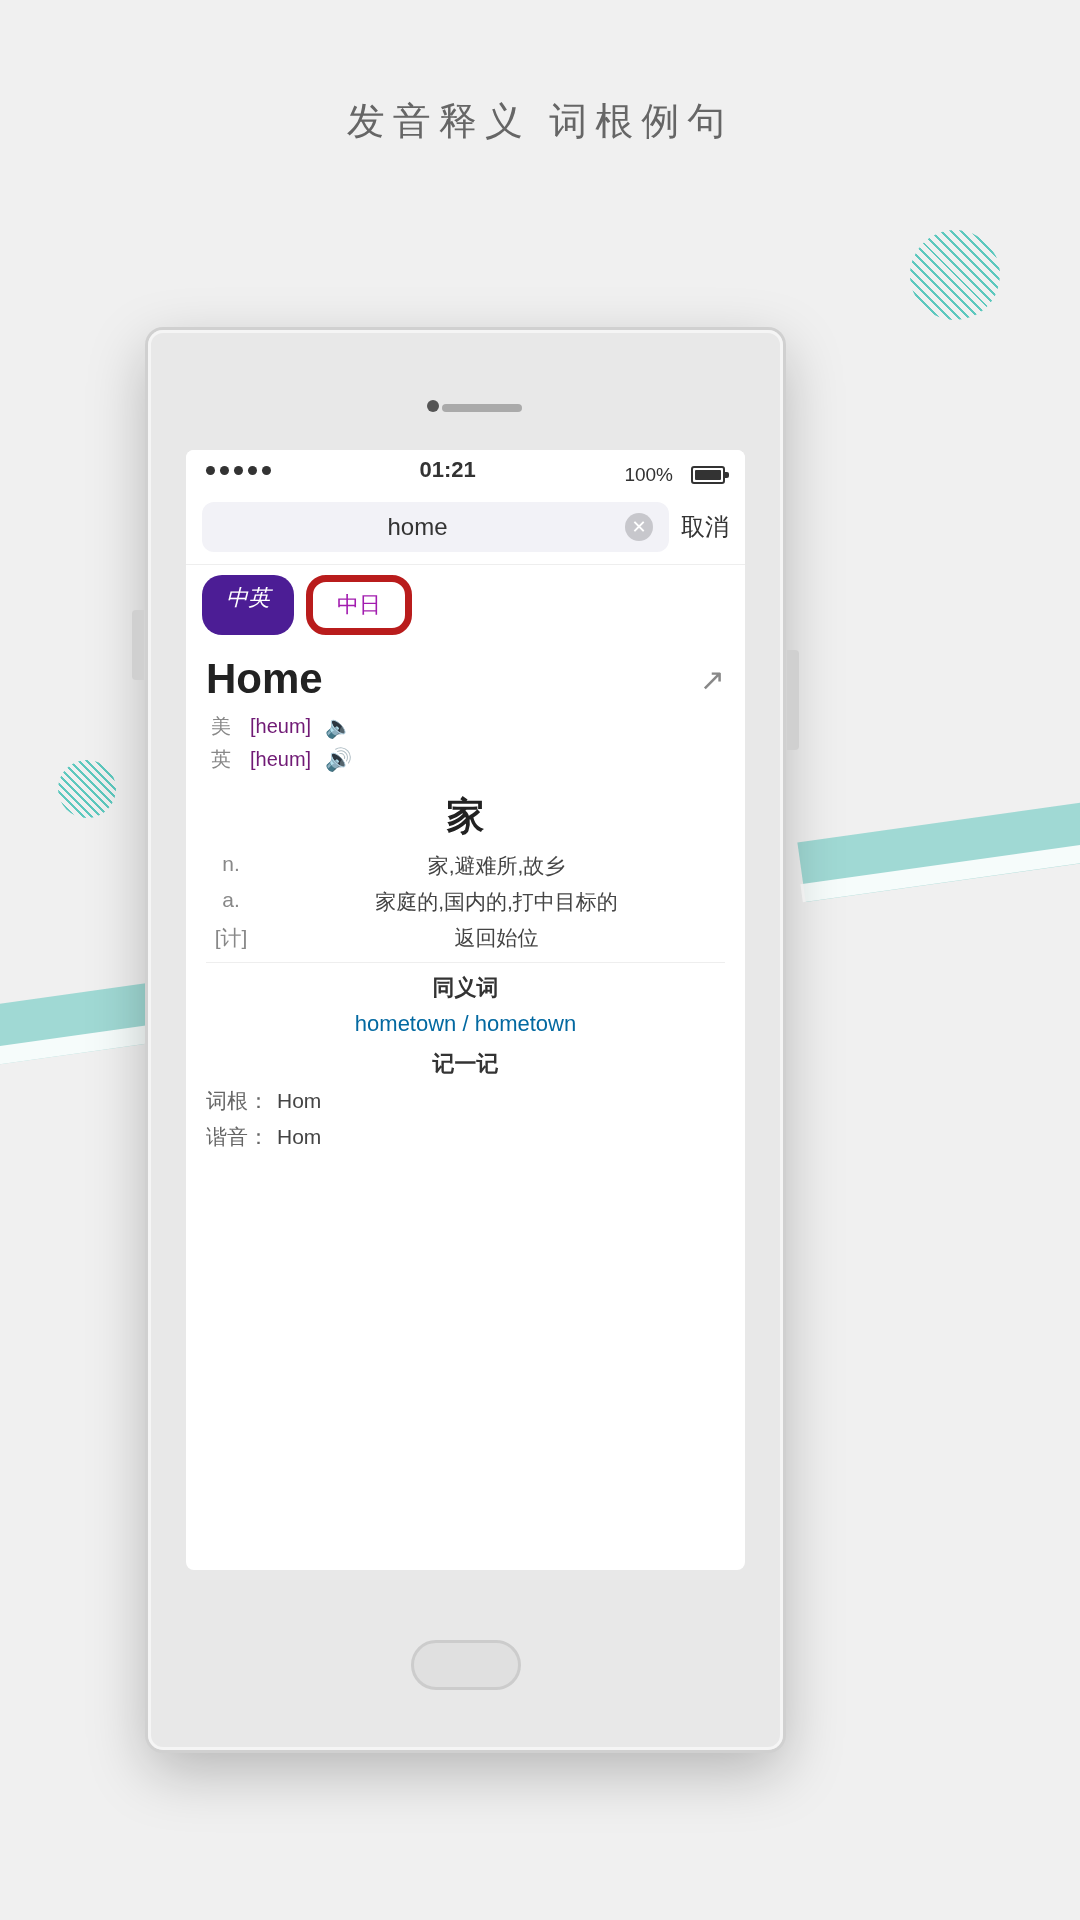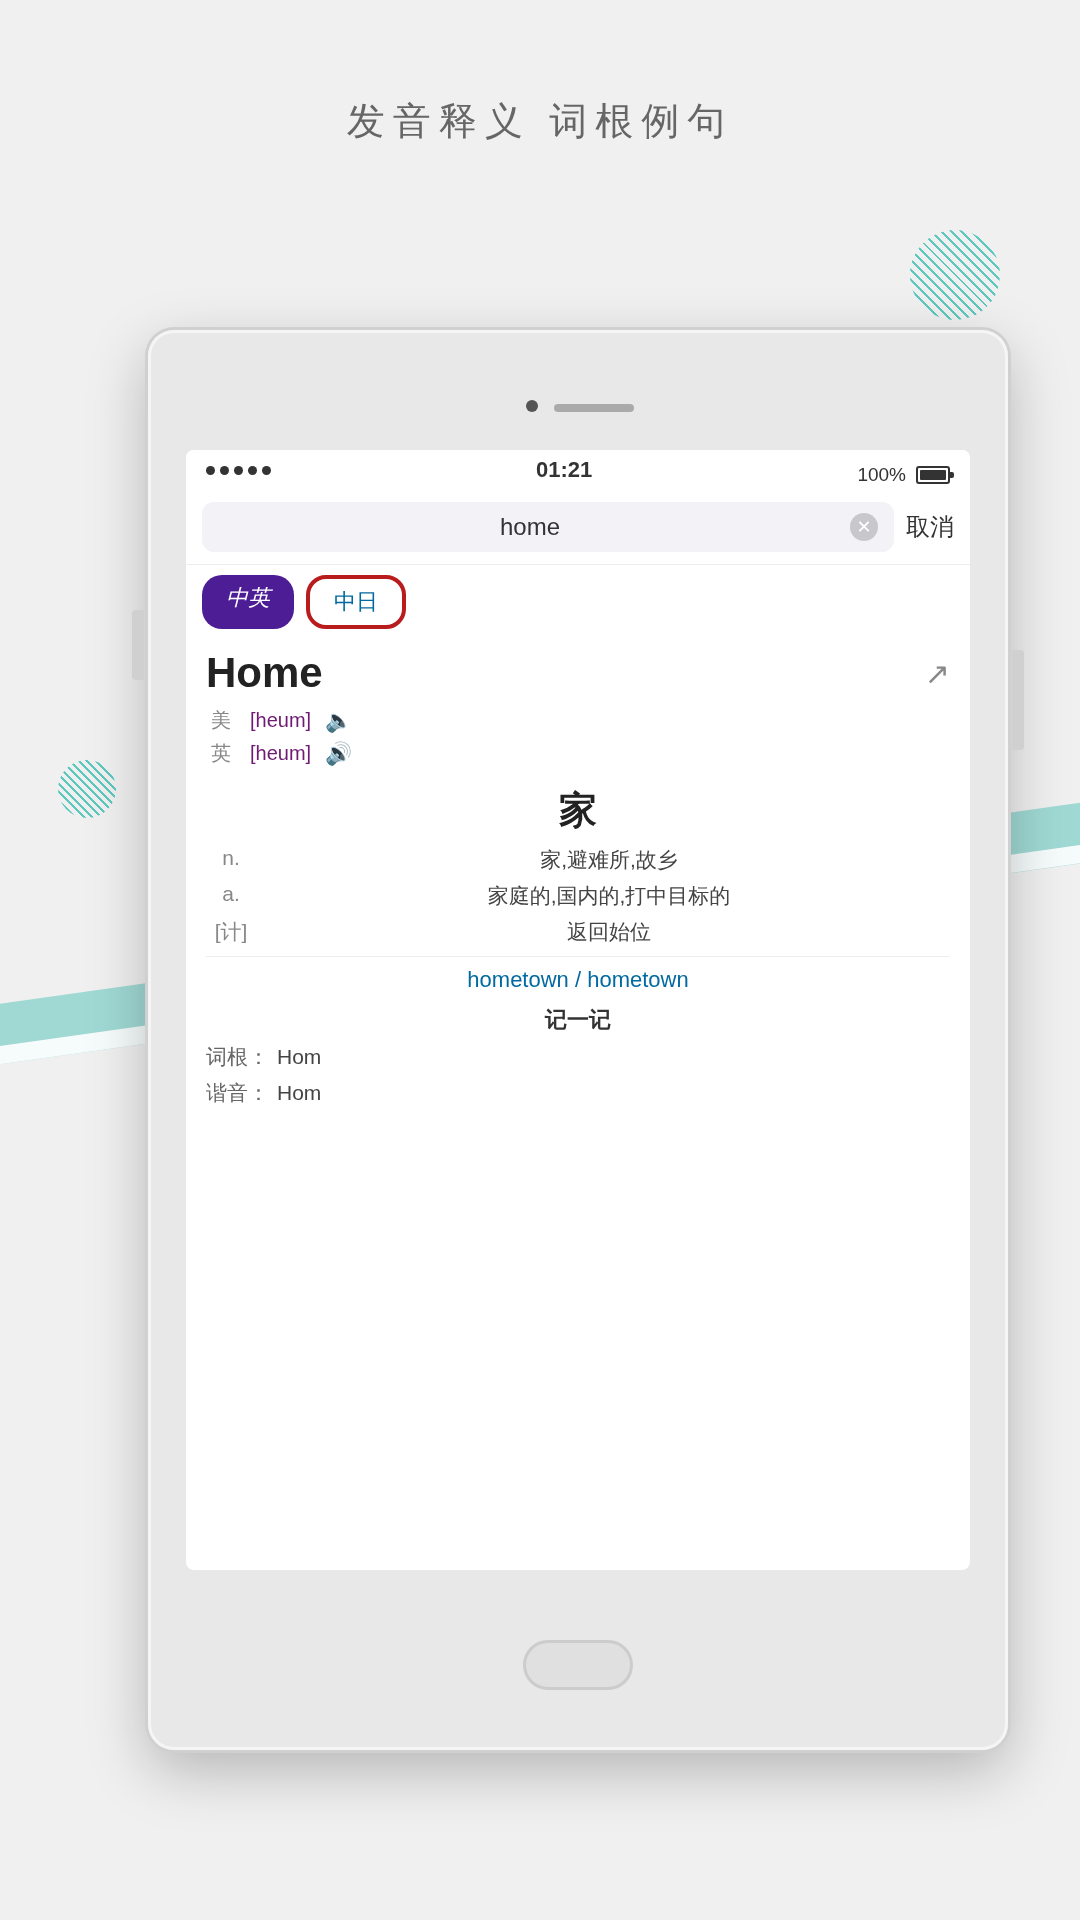--- a/index.html
+++ b/index.html
@@ -105,24 +105,24 @@
       color: #666;
       margin-top: 16px;
       letter-spacing: 8px;
     }
 
     
     .phone-shell {
       position: absolute;
       top: 330px;
       left: 148px;
-      width: 860px;
+      width: 635px;
       height: 1420px;
       background: #e8e8e8;
-      border-radius: 26px;
+      border-radius: 15px;
       box-shadow:
         0 0 0 3px #d0d0d0,
         0 20px 60px rgba(0,0,0,0.25),
         inset 0 0 0 3px #f5f5f5;
     }
 
     
     .phone-shell::before {
       content: '';
       position: absolute;
@@ -222,21 +222,21 @@
       display: inline-block;
     }
     .status-time {
       font-size: 22px;
       font-weight: 600;
       color: #333;
     }
     .status-right {
       display: flex;
       align-items: center;
-      gap: 10px;
+      gap: 18px;
       font-size: 19px;
       color: #333;
       margin-top: 10px;
     }
     .battery-icon {
       width: 34px;
       height: 18px;
       border: 2px solid #333;
       border-radius: 3px;
       position: relative;
@@ -312,25 +312,25 @@
     .tab-active {
       background: #4c1d95;
       color: white;
       border-radius: 20px;
       padding: 8px 24px;
       font-size: 22px;
       font-style: italic;
     }
     .tab-inactive {
       background: white;
-      color: #0369a1;
+      color: #a21caf;
       border-radius: 20px;
       padding: 8px 24px;
       font-size: 22px;
-      border: 4px solid #b91c1c;
+      border: 7px solid #b91c1c;
     }
 
     
     .word-section {
       padding: 10px 20px 0 20px;
     }
     .word-header {
       display: flex;
       justify-content: space-between;
       align-items: center;
@@ -525,20 +525,21 @@
           <span class="pos">a.</span>
           <span class="def">家庭的,国内的,打中目标的</span>
         </div>
         <div class="meaning-row">
           <span class="pos">[计]</span>
           <span class="def">返回始位</span>
         </div>
 
         <div class="divider"></div>
 
+        <div class="section-title">同义词</div>
         <div class="synonym-text">hometown / hometown</div>
 
         <div class="section-title">记一记</div>
         <div class="memory-row">
           <span class="memory-label">词根：</span>
           <span class="memory-value">Hom</span>
         </div>
         <div class="memory-row">
           <span class="memory-label">谐音：</span>
           <span class="memory-value">Hom</span>

